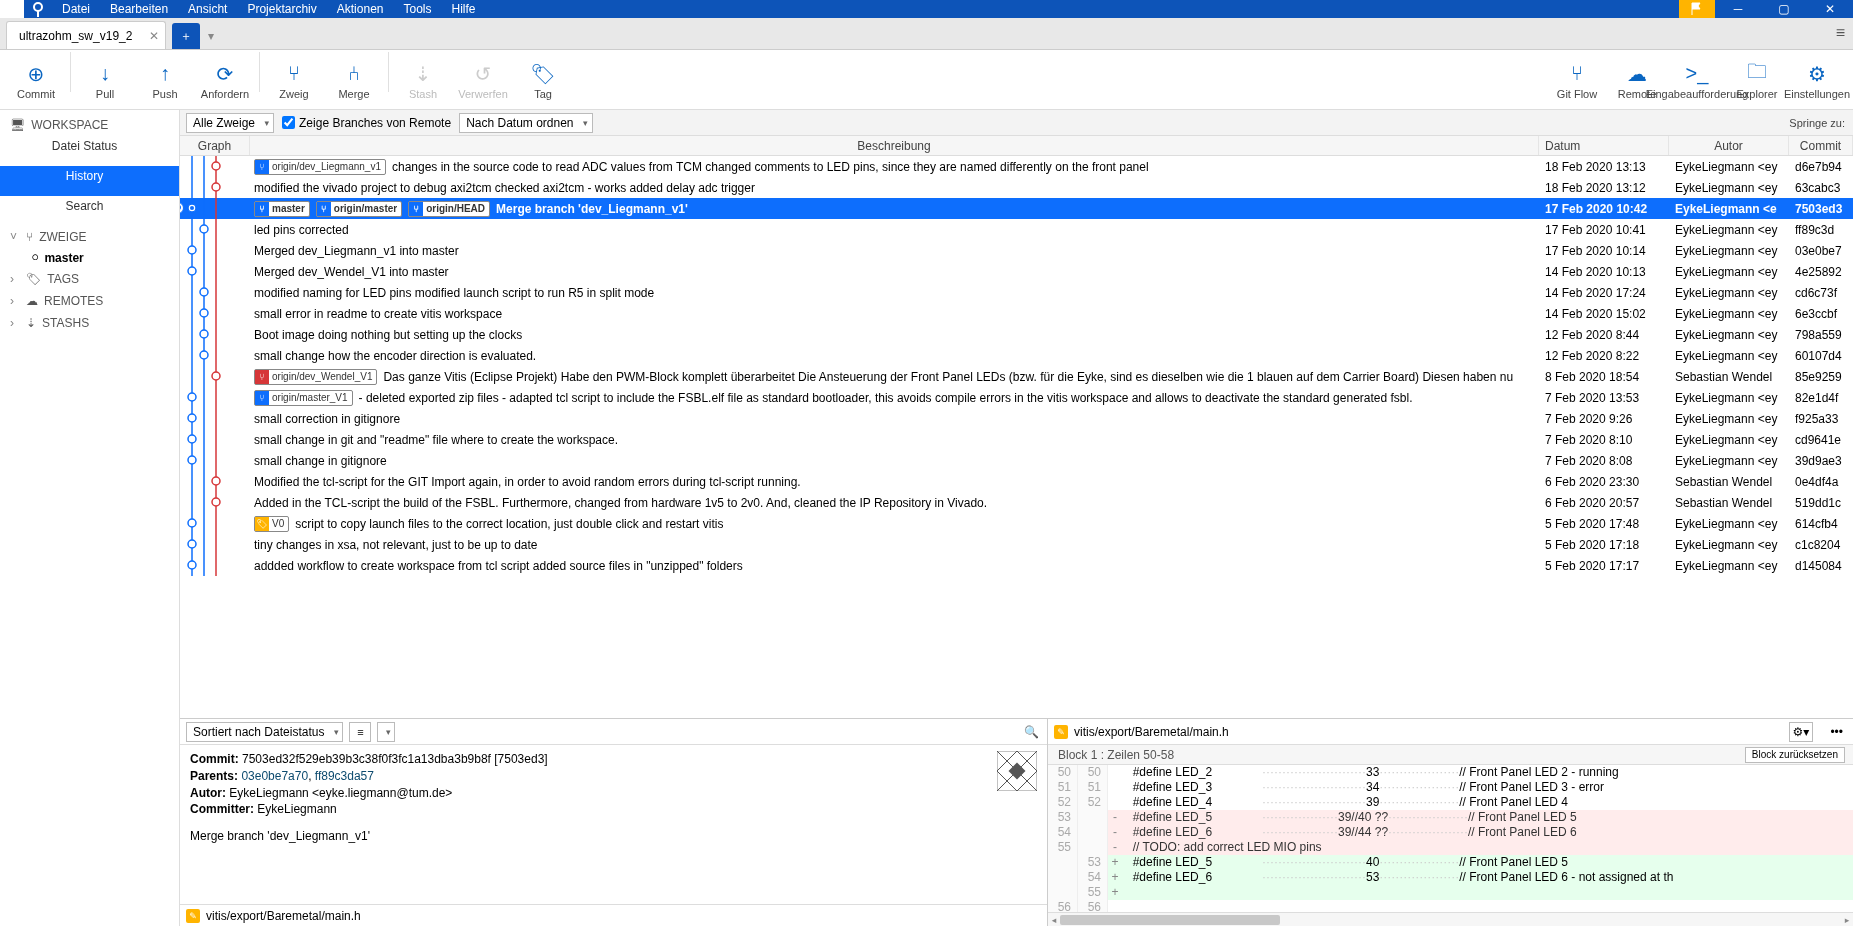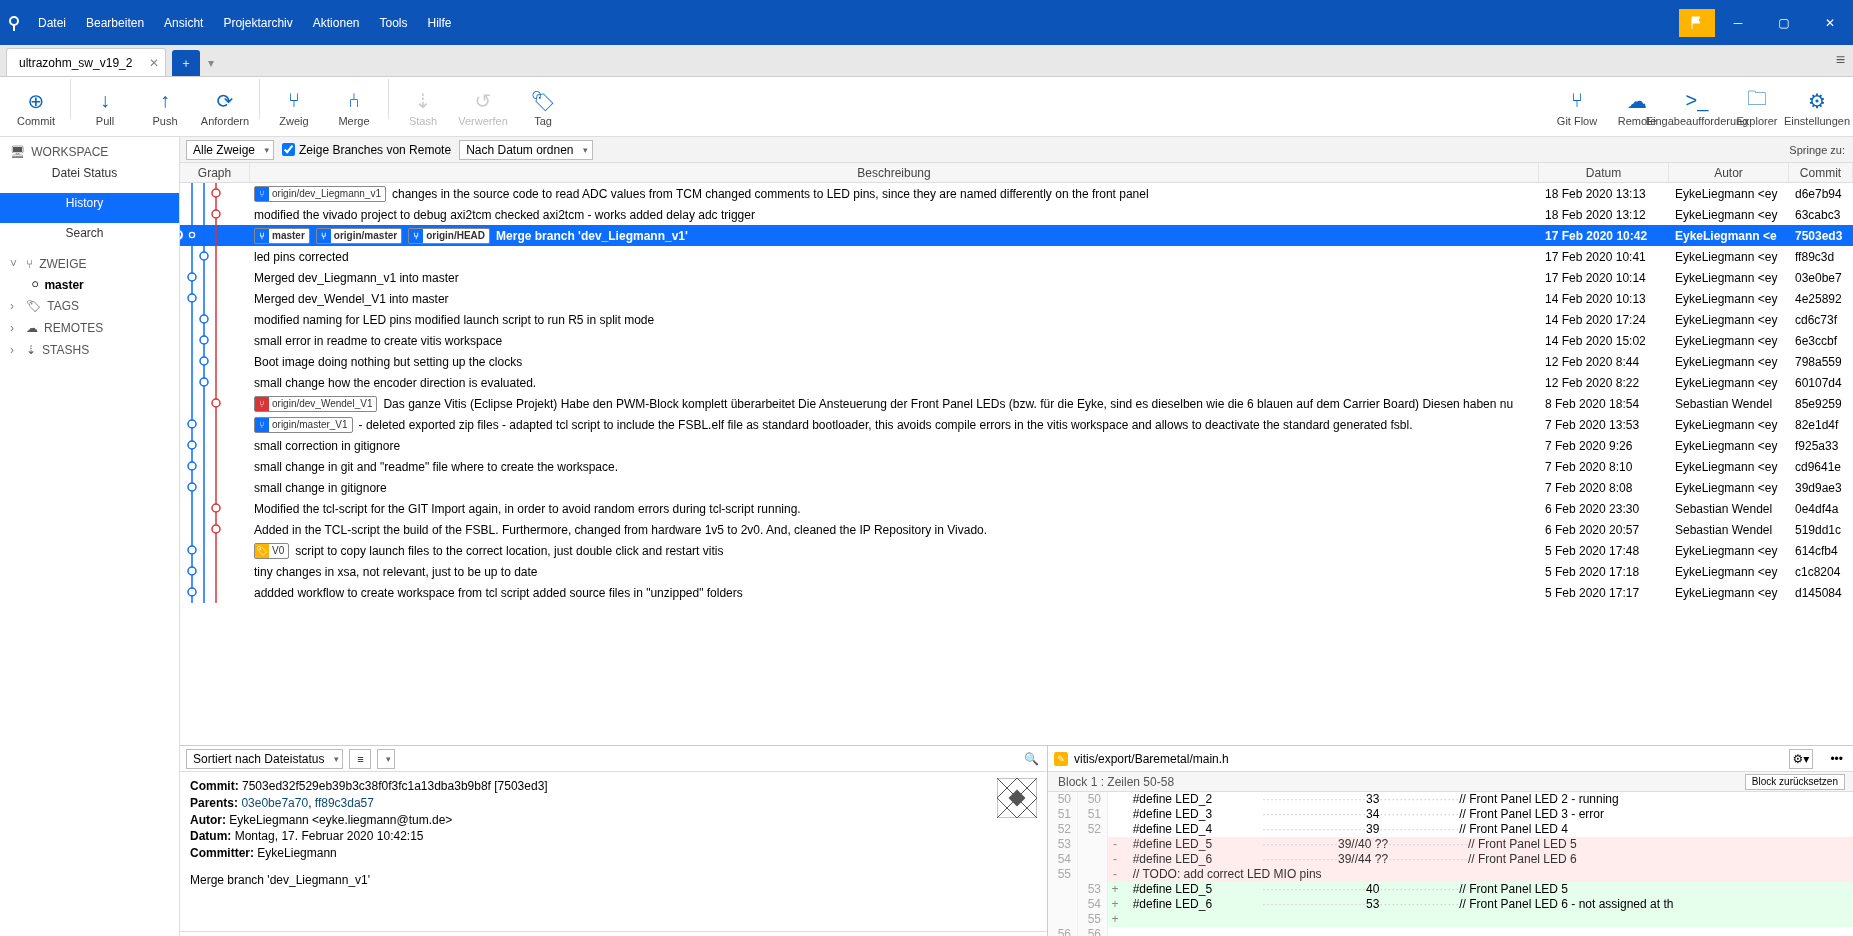--- a/index.html
+++ b/index.html
@@ -1,17 +1,17 @@
 <!DOCTYPE html>
 <html><head>
 <meta charset="utf-8">
 <style>
 * { margin: 0; padding: 0; box-sizing: border-box; font-family: "Segoe UI", Tahoma, sans-serif; font-size: 12px; }
 html, body { width: 1853px; height: 936px; overflow: hidden; background: #fff; }
-.titlebar { height: 45px; background: #0d54b8; display: flex; align-items: center; color: #fff; }
+.titlebar { height: 18px; background: #0d54b8; display: flex; align-items: center; color: #fff; margin-left: 24px; }
 .titlebar .logo { width: 28px; display: flex; align-items: center; justify-content: center; }
 .titlebar .menu { display: flex; gap: 0; }
 .titlebar .menu span { padding: 0 10px; line-height: 28px; cursor: default; }
 .titlebar .spacer { flex: 1; }
 .titlebar .flag { width: 36px; height: 28px; background: #ffb400; display: flex; align-items: center; justify-content: center; }
 .titlebar .winctrl { display: flex; }
 .titlebar .winctrl div { width: 46px; height: 28px; display: flex; align-items: center; justify-content: center; }
 .tabbar { height: 32px; background: #e8e8e8; display: flex; align-items: flex-end; padding-left: 6px; border-bottom: 1px solid #ccc; position: relative; }
 .tabbar .tab { height: 28px; background: #fff; border: 1px solid #ccc; border-bottom: none; padding: 0 28px 0 12px; display: flex; align-items: center; border-radius: 3px 3px 0 0; position: relative; min-width: 160px; }
 .tabbar .tab .close { position: absolute; right: 6px; color: #888; }
@@ -246,21 +246,21 @@
           <span>Zeige Branches von Remote</span>
         </label>
       <div class="combo">
           <span>Nach Datum ordnen</span>
         </div>
       <span class="jump">Springe zu:</span>
     </div>
     <div class="gridhead">
       <div class="col-graph">Graph</div>
       <div class="col-desc" style="text-align:center">Beschreibung</div>
-      <div class="col-date" style="text-align:center">Datum</div>
+      <div class="col-date" style="">Datum</div>
       <div class="col-auth" style="text-align:center">Autor</div>
       <div class="col-hash" style="text-align:center">Commit</div>
     </div>
     <div class="gridbody" id="gridbody">
         <div class="row">
           <div class="col-graph">
             <svg class="graphsvg" width="70" height="21">
               <line x1="12" y1="0" x2="12" y2="21" stroke="#0d6efd" stroke-width="1.5"></line>
               <line x1="24" y1="0" x2="24" y2="21" stroke="#0d6efd" stroke-width="1.5"></line>
               <line x1="36" y1="0" x2="36" y2="21" stroke="#d63638" stroke-width="1.5"></line>
@@ -430,21 +430,21 @@
           <div class="col-graph">
             <svg class="graphsvg" width="70" height="21">
               <line x1="12" y1="0" x2="12" y2="21" stroke="#0d6efd" stroke-width="1.5"></line>
               <line x1="24" y1="0" x2="24" y2="21" stroke="#0d6efd" stroke-width="1.5"></line>
               <line x1="36" y1="0" x2="36" y2="21" stroke="#d63638" stroke-width="1.5"></line>
               <circle cx="36" cy="10" r="4" fill="#fff" stroke="#d63638" stroke-width="1.5"></circle>
             </svg>
           </div>
           <div class="col-desc">
             <span class="badge red"><span class="bico">⑂</span>origin/dev_Wendel_V1</span>
-            <span class="msg">Das ganze Vitis (Eclipse Projekt) Habe den PWM-Block komplett überarbeitet Die Ansteuerung der Front Panel LEDs (bzw. für die Eyke, sind es dieselben wie die 6 blauen auf dem Carrier Board) Diesen haben nu</span>
+            <span class="msg">Das ganze Vitis (Eclipse Projekt) Habe den PWM-Block komplett überarbeitet Die Ansteuerung der Front Panel LEDs (bzw. für die Eyke, sind es dieselben wie die 1 blauen auf dem Carrier Board) Diesen haben nu</span>
           </div>
           <div class="col-date">8 Feb 2020 18:54</div>
           <div class="col-auth">Sebastian Wendel</div>
           <div class="col-hash">85e9259</div>
         </div>
         <div class="row">
           <div class="col-graph">
             <svg class="graphsvg" width="70" height="21">
               <line x1="12" y1="0" x2="12" y2="21" stroke="#0d6efd" stroke-width="1.5"></line>
               <line x1="24" y1="0" x2="24" y2="21" stroke="#0d6efd" stroke-width="1.5"></line>
@@ -605,21 +605,20 @@
           <div class="avatar">
             <svg viewBox="0 0 40 40">
                 <rect width="40" height="40" fill="#fff" stroke="#888"></rect>
                 <path d="M0 0L20 20L40 0M0 40L20 20L40 40M0 20L20 0M20 40L40 20M0 20L20 40M20 0L40 20" stroke="#555" fill="none"></path>
                 <rect x="14" y="14" width="12" height="12" fill="#555" transform="rotate(45 20 20)"></rect>
               </svg>
           </div>
           <div><span class="label">Commit:</span> <span>7503ed32f529eb39b3c38f0f3fc1a13dba3b9b8f [7503ed3]</span></div>
           <div><span class="label">Parents:</span> <a>03e0be7a70</a>, <a>ff89c3da57</a></div>
           <div><span class="label">Autor:</span> <span>EykeLiegmann &lt;eyke.liegmann@tum.de&gt;</span></div>
-          <div><span class="label">Datum:</span> <span>Montag, 17. Februar 2020 10:42:15</span></div>
           <div><span class="label">Committer:</span> <span>EykeLiegmann</span></div>
           <div style="margin-top:10px">Merge branch 'dev_Liegmann_v1'</div>
         </div>
         <div class="filebar">
           <span class="m">✎</span>
           <span>vitis/export/Baremetal/main.h</span>
         </div>
       </div>
       <div class="right">
         <div class="diffhead">

